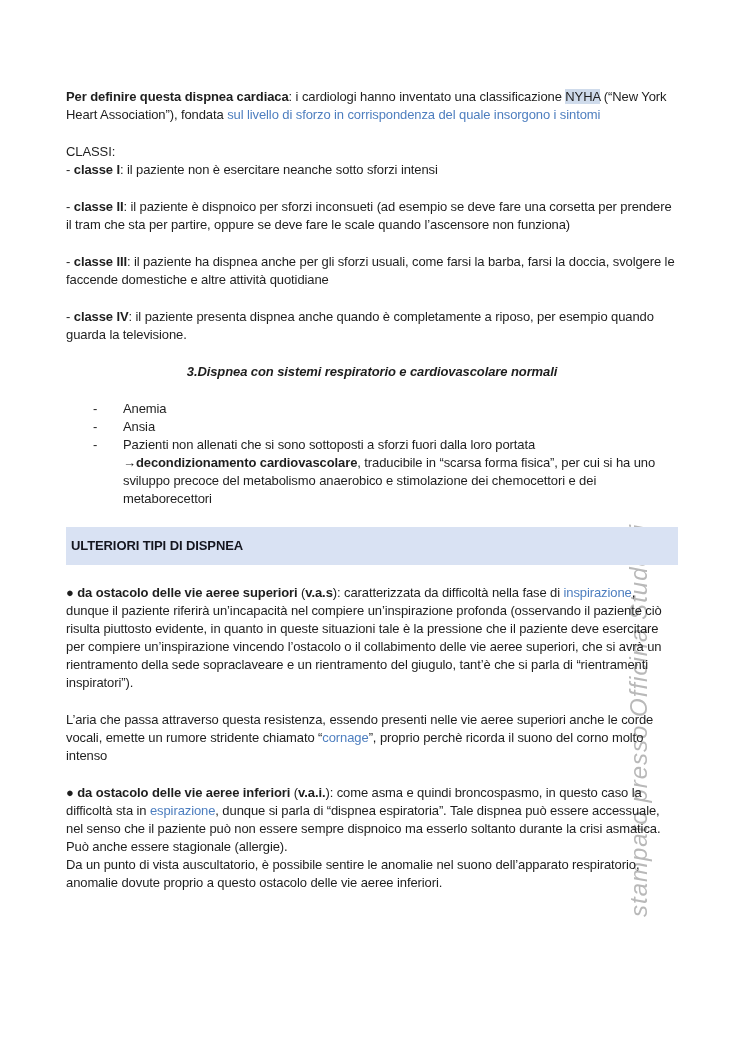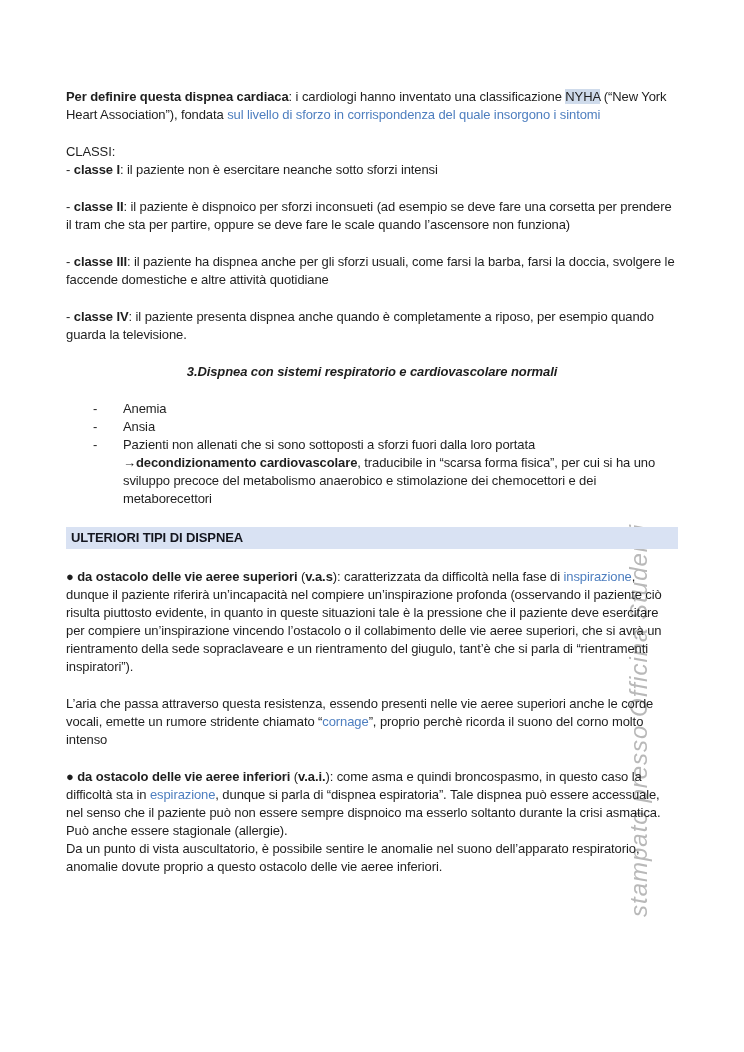--- a/index.html
+++ b/index.html
@@ -20,21 +20,21 @@
   .para { margin:0 0 19px 0; }
   .bold { font-weight:bold; }
   .blue { color:#4d7ebf; }
   .hl-nyha { background:#cfdbeb; }
   .heading-center { text-align:center; font-weight:bold; font-style:italic; margin:0 0 19px 0; }
   .blist { margin:0 0 19px 0; }
   .bitem { display:flex; }
   .bmark { flex:0 0 30px; margin-left:27px; }
   .btext { flex:1; }
   .section-bar {
-    background:#d9e2f3; padding:2px 5px; font-weight:bold; color:#14161f;
+    background:#d9e2f3; padding:10px 5px; font-weight:bold; color:#14161f;
     margin:0 0 19px 0;
   }
   .mb-big { margin-bottom:52px; }
 </style>
 </head>
 <body>
 
 <div class="page">
 
   <div class="watermark">stampato presso Officina Studenti</div>

